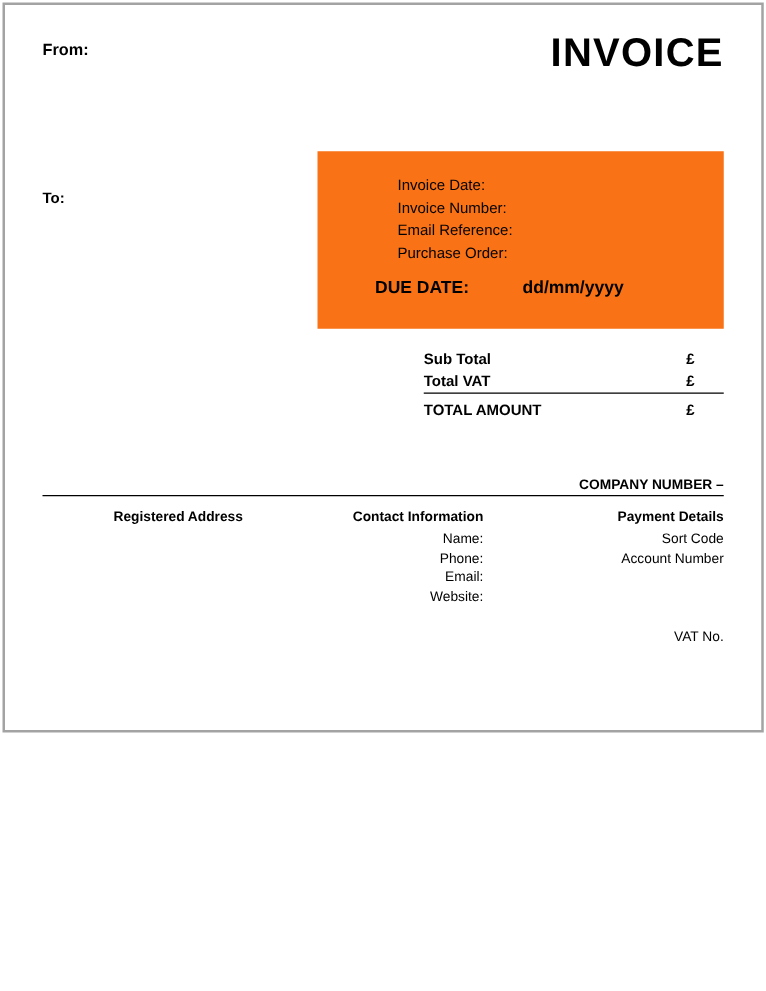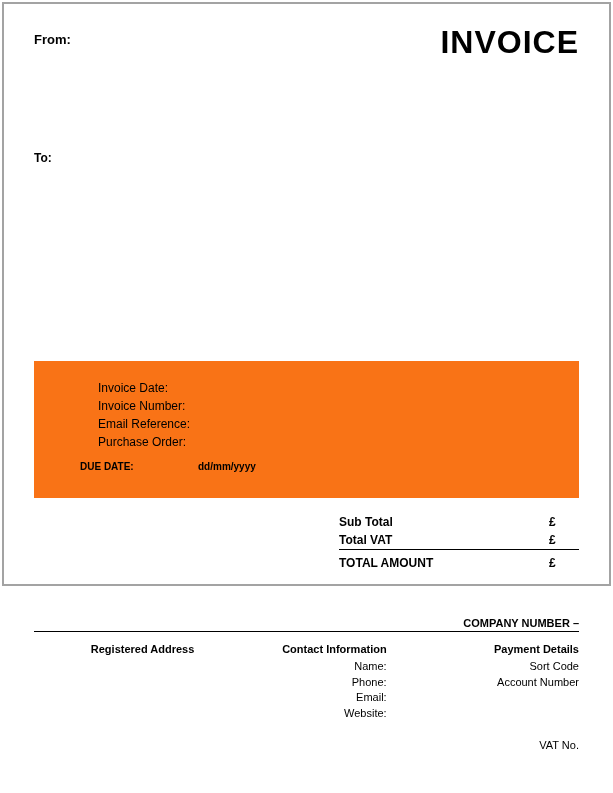--- a/index.html
+++ b/index.html
@@ -29,22 +29,20 @@
       margin-top: 8px;
     }
     .invoice-title {
       font-size: 32px;
       font-weight: bold;
       letter-spacing: 1px;
     }
     .mid-section {
       display: flex;
       margin-top: 60px;
-      gap: 20px;
-      flex-direction: column;
     }
     .to-col {
       flex: 0 0 220px;
       padding-top: 30px;
     }
     .to-label {
       font-size: 12px;
       font-weight: bold;
     }
     .meta-box {
@@ -60,21 +58,21 @@
     .meta-label {
       flex: 0 0 140px;
       text-align: left;
       padding-left: 40px;
     }
     .meta-value { flex: 1; }
     .due-row {
       display: flex;
       margin-top: 12px;
       font-weight: bold;
-      font-size: 10px;
+      font-size: 14px;
     }
     .due-label { flex: 0 0 140px; padding-left: 22px; }
     .due-value { flex: 1; }
     .items-table {
       width: 100%;
       border-collapse: collapse;
       margin-top: 55px;
       font-size: 11px;
     }
     .items-table th {

